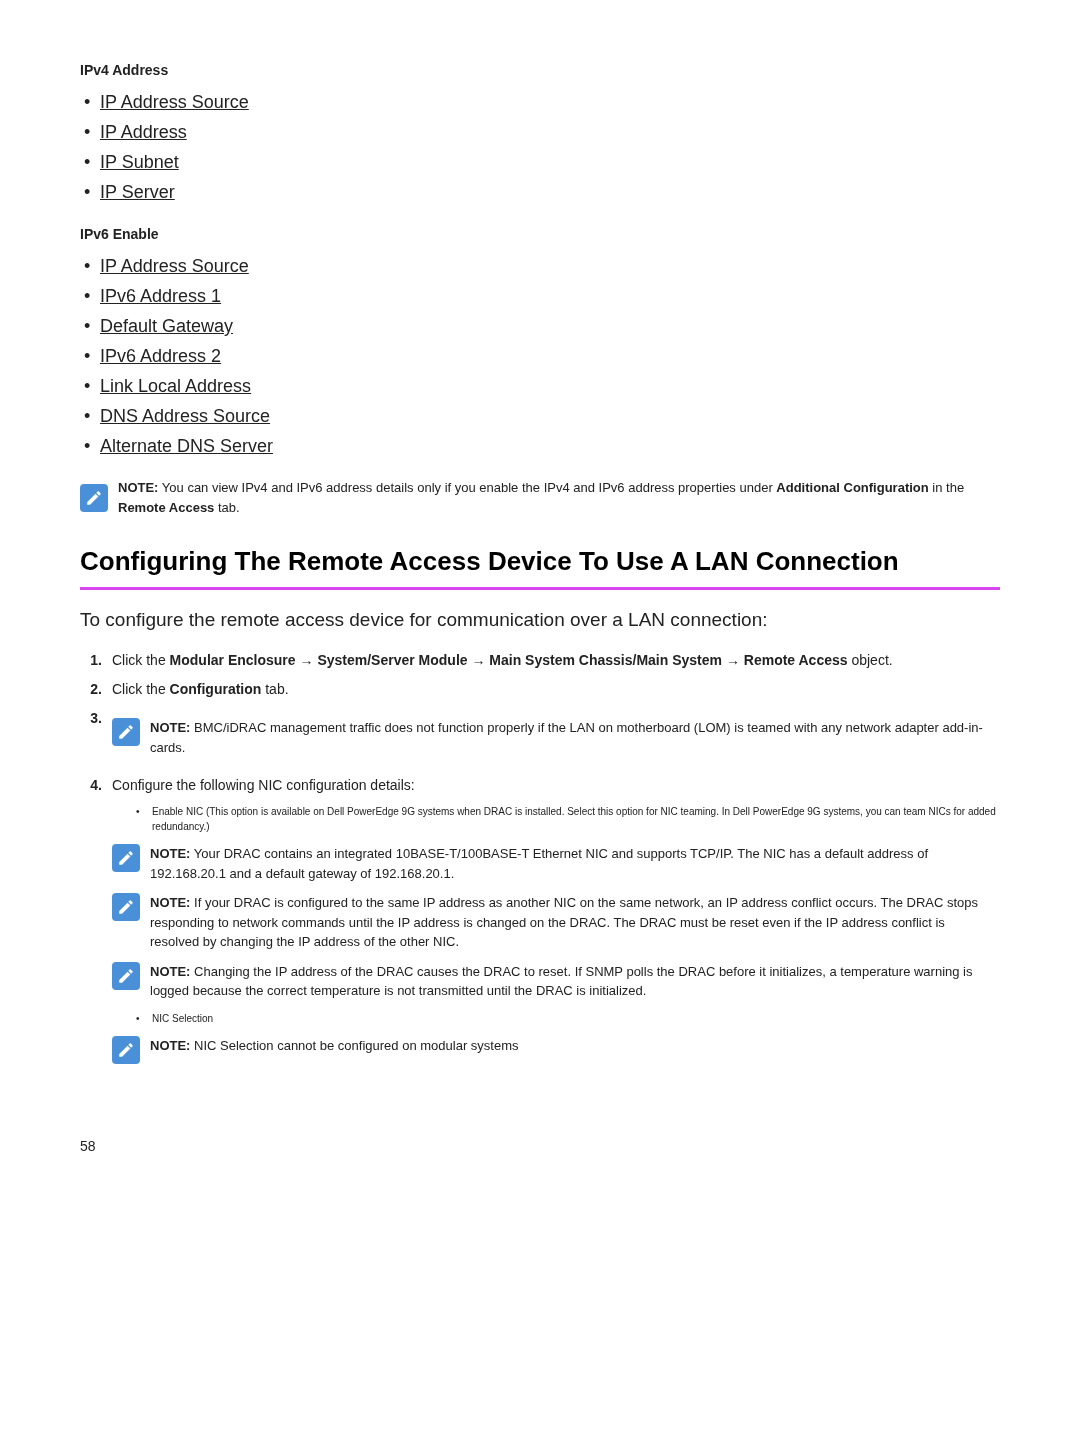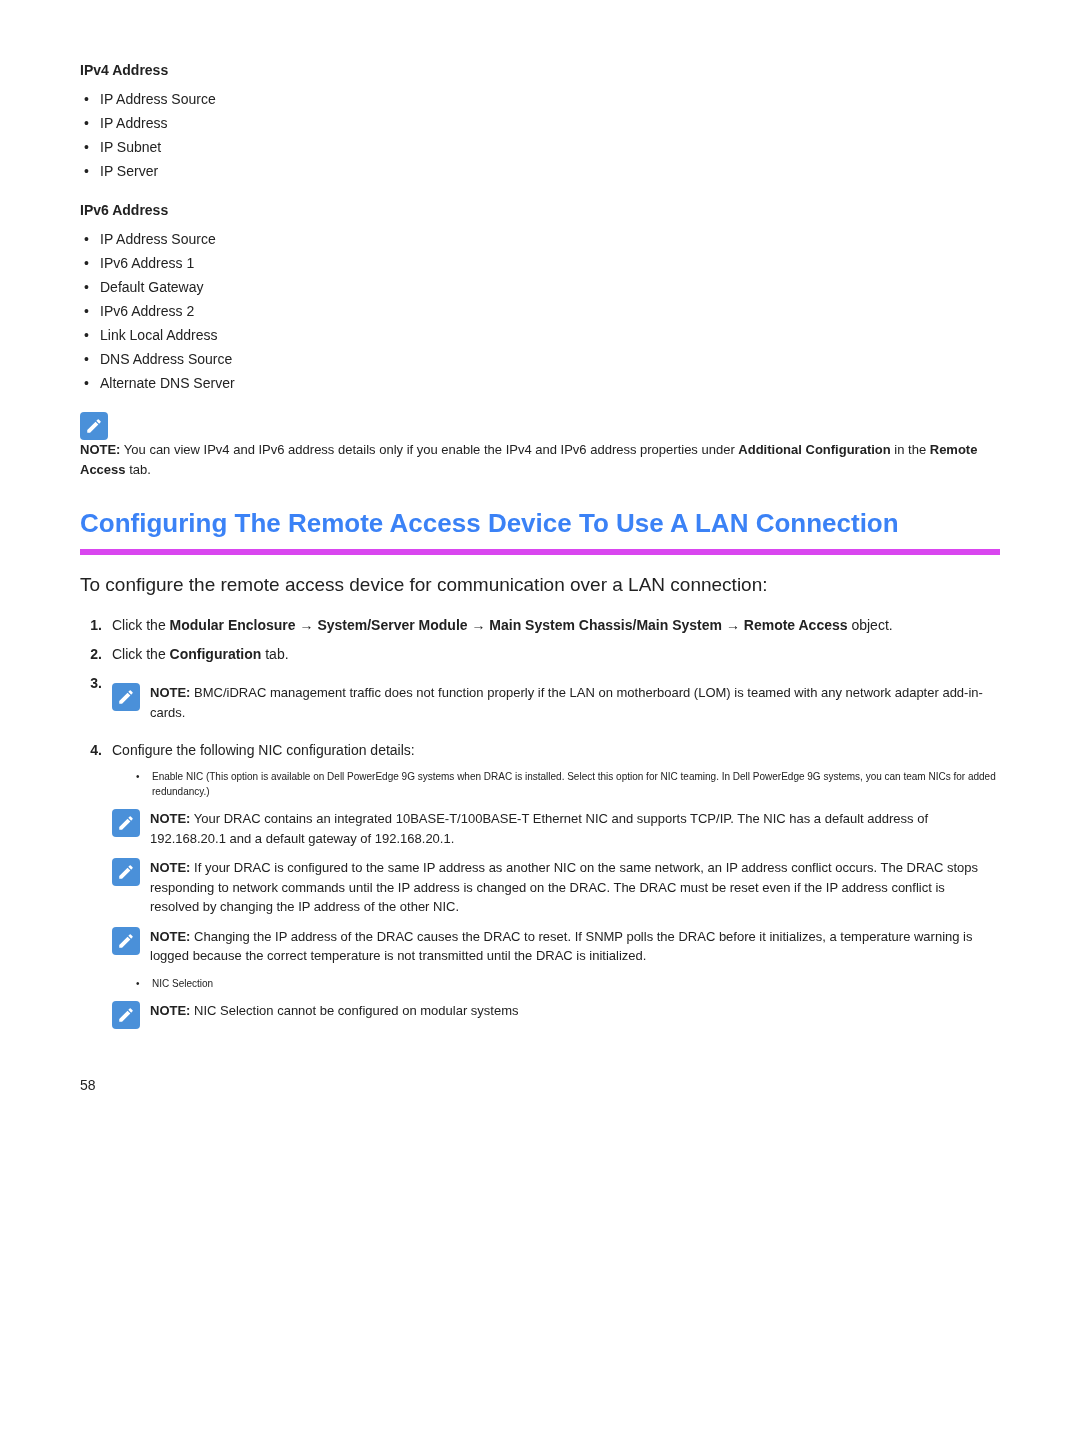--- a/index.html
+++ b/index.html
@@ -20,34 +20,35 @@
     }
     .bullet-list {
       list-style: none;
       margin: 0 0 18px 0;
       padding: 0;
     }
     .bullet-list li {
       padding-left: 20px;
       position: relative;
       margin-bottom: 3px;
-      font-size: 14px;
+      font-size: 18px;
+      text-decoration: underline;
     }
     .bullet-list li::before {
       content: "•";
       position: absolute;
       left: 4px;
       top: 0;
     }
     .note-box {
       display: flex;
-      align-items: flex-start;
+      align-items: center;
+      gap: 10px;
       margin: 12px 0 18px 0;
       padding: 0;
-      flex-direction: column;
     }
     .note-icon {
       flex-shrink: 0;
       width: 28px;
       height: 28px;
       background: #4a90d9;
       border-radius: 4px;
       display: flex;
       align-items: center;
       justify-content: center;
@@ -61,23 +62,23 @@
       font-size: 13px;
       line-height: 1.5;
       color: #222;
     }
     .note-text strong {
       font-weight: bold;
     }
     .page-section-title {
       font-size: 26px;
       font-weight: bold;
-      color: #3b82f6;
+      color: #000000;
       margin: 28px 0 16px 0;
-      border-bottom: 6px solid #d946ef;
+      border-bottom: 3px solid #d946ef;
       padding-bottom: 8px;
       line-height: 1.3;
     }
     .intro-text {
       font-size: 19px;
       margin-bottom: 16px;
     }
     .steps-list {
       list-style: none;
       padding: 0;
@@ -120,40 +121,40 @@
       left: 4px;
       top: 0;
     }
     .note-box-indented {
       display: flex;
       align-items: flex-start;
       gap: 10px;
       margin: 10px 12px 10px 0;
     }
     .page-number {
-      margin-top: 36px;
+      margin-top: 62px;
       font-size: 14px;
       color: #222;
     }
   </style>
 </head>
 <body>
 
 <div>
   <div class="section-heading">IPv4 Address</div>
   <ul class="bullet-list">
     <li>IP Address Source</li>
     <li>IP Address</li>
     <li>IP Subnet</li>
     <li>IP Server</li>
   </ul>
 </div>
 
 <div>
-  <div class="section-heading">IPv6 Address</div>
+  <div class="section-heading">IPv6 Enable</div>
   <ul class="bullet-list">
     <li>IP Address Source</li>
     <li>IPv6 Address 1</li>
     <li>Default Gateway</li>
     <li>IPv6 Address 2</li>
     <li>Link Local Address</li>
     <li>DNS Address Source</li>
     <li>Alternate DNS Server</li>
   </ul>
 </div>

